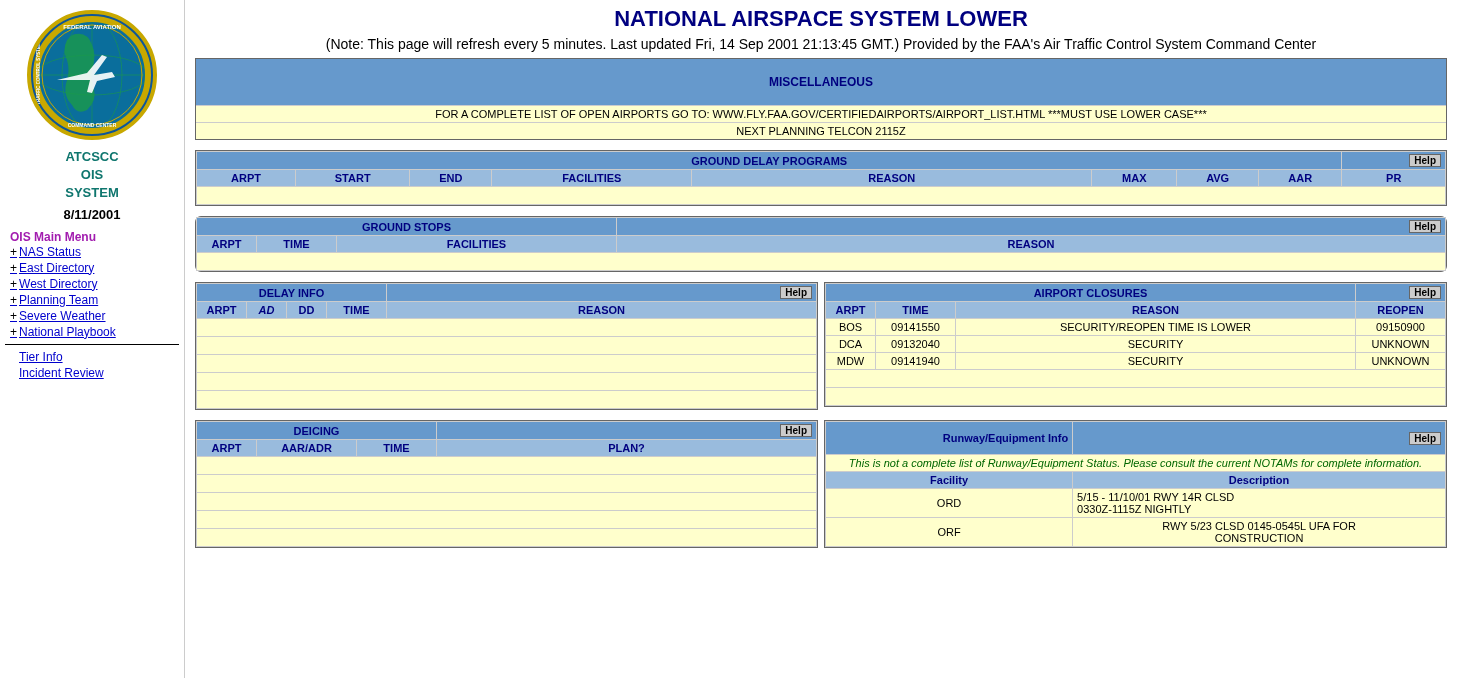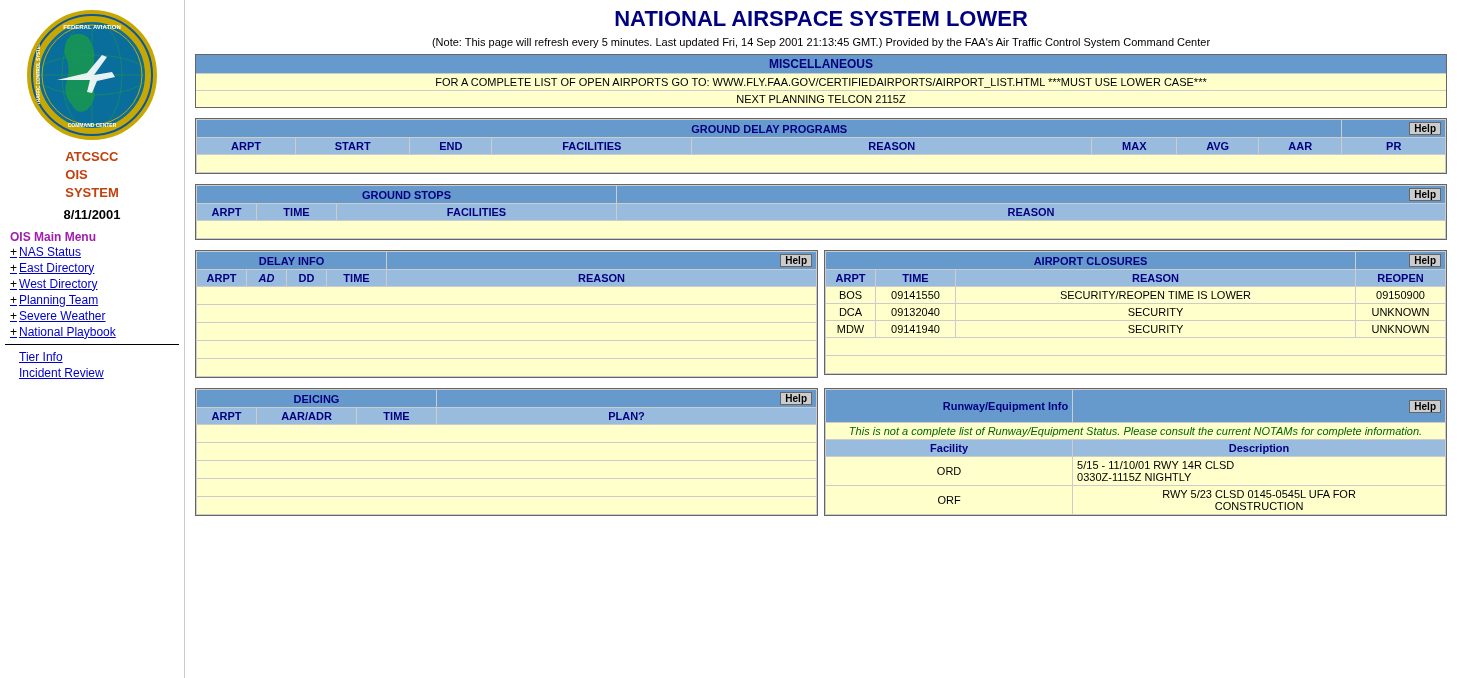--- a/index.html
+++ b/index.html
@@ -27,23 +27,24 @@
       justify-content: center;
       margin-bottom: 8px;
       position: relative;
       overflow: hidden;
     }
     #sidebar .logo-circle svg {
       width: 120px;
       height: 120px;
     }
     #sidebar .agency-title {
+      text-align: center;
       font-weight: bold;
       font-size: 13px;
-      color: #c2410c;
+      color: #0f766e;
       line-height: 1.4;
       margin-bottom: 4px;
     }
     #sidebar .date {
       text-align: center;
       font-weight: bold;
       font-size: 13px;
       color: #000;
       margin-bottom: 8px;
     }
@@ -94,36 +95,36 @@
     }
     .page-title {
       text-align: center;
       font-size: 22px;
       font-weight: bold;
       color: #000080;
       margin-bottom: 4px;
     }
     .subtitle {
       text-align: center;
-      font-size: 11px;
+      font-size: 14px;
       color: #000;
       margin-bottom: 6px;
     }
 
     
     .misc-section {
       border: 1px solid #666;
       margin-bottom: 10px;
     }
     .misc-header {
       background: #6699cc;
       color: #000080;
       font-weight: bold;
       text-align: center;
-      padding: 2px;
+      padding: 16px;
       font-size: 12px;
     }
     .misc-row {
       background: #ffffcc;
       text-align: center;
       padding: 2px 4px;
       font-size: 11px;
       font-weight: normal;
       color: #000;
       border-top: 1px solid #ccc;
@@ -296,21 +297,21 @@
         <td>AAR</td>
         <td>PR</td>
       </tr>
       <tr>
         <td colspan="9" style="background:#ffffcc; height:18px;"></td>
       </tr>
     </tbody>
       </table>
   </div>
 
-  <div class="section-wrapper" style="margin-bottom:10px;">
+  <div class="section-wrapper" style="margin-bottom:10px;border-radius:6px;">
     <table class="inner">
       <tbody>
           <tr class="section-header-row">
         <td colspan="3">
           <span>GROUND STOPS</span>
         </td>
         <td style="text-align:right; background:#6699cc;">
           <button class="help-btn">Help</button>
         </td>
       </tr>

